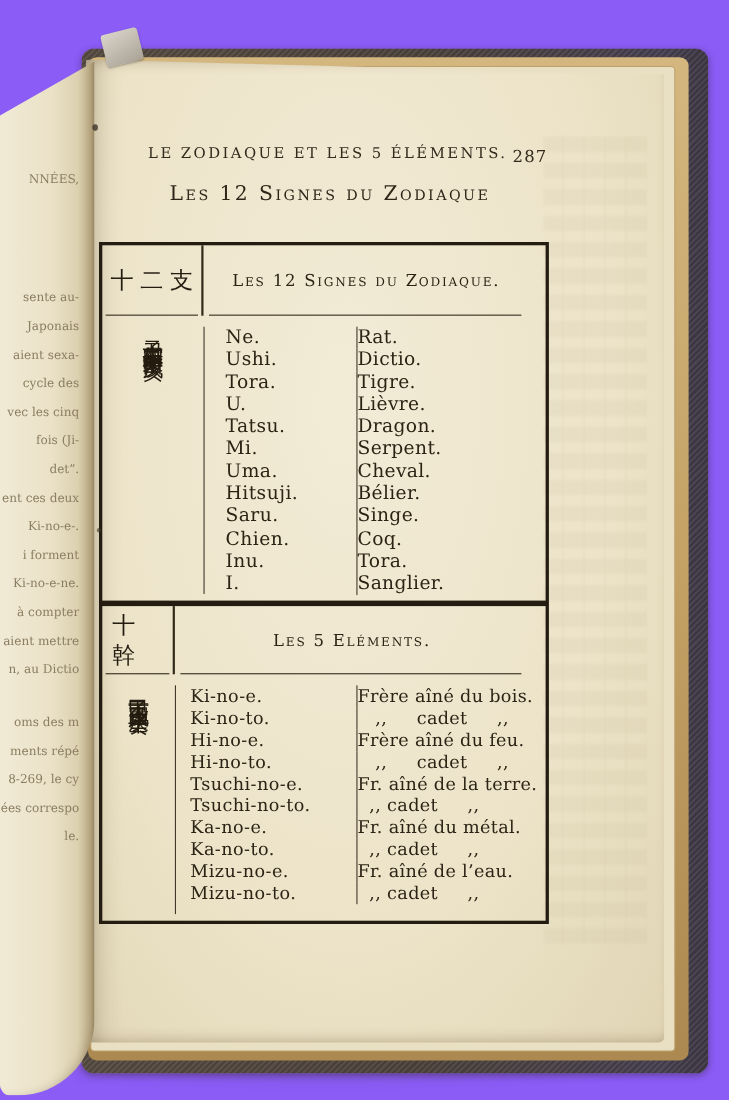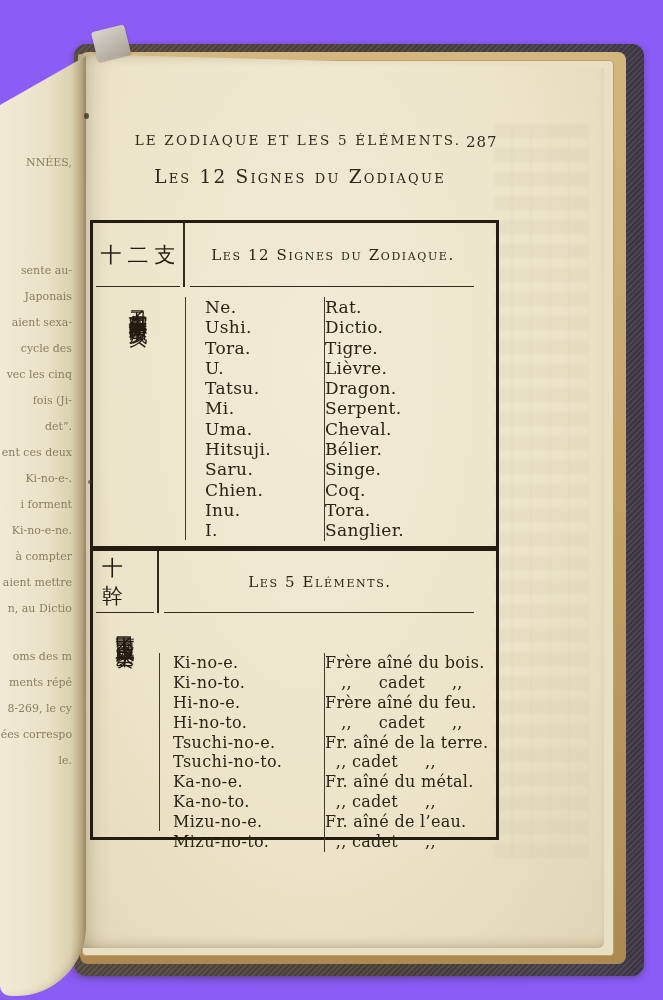--- a/index.html
+++ b/index.html
@@ -82,21 +82,21 @@
   .sec2 .sec-body{top:62px;}
 
   .cjk-col{position:absolute;top:8px;bottom:4px;display:flex;justify-content:center;}
   .sec1 .cjk-col{left:0;width:92px;}
   .sec2 .cjk-col{left:0;width:66px;}
   .cjk-vert{writing-mode:vertical-rl;text-orientation:upright;font-size:19px;
     letter-spacing:1.5px;color:#241c10;}
 
   .rows{position:absolute;right:4px;top:10px;bottom:6px;display:grid;border-left:1.5px solid #43382a;}
   .sec1 .rows{left:92px;grid-template-columns:138px 1fr;grid-auto-rows:20.3px;font-size:17px;}
-  .sec2 .rows{left:66px;grid-template-columns:164px 1fr;grid-auto-rows:19.9px;font-size:16px;margin-top:30px;}
+  .sec2 .rows{left:66px;grid-template-columns:164px 1fr;grid-auto-rows:19.9px;font-size:16px;}
   .row{display:contents;}
   .rom,.fr{line-height:inherit;}
   .sec1 .rows{line-height:20.3px;} .sec2 .rows{line-height:19.9px;}
   .rom{padding-left:19px;letter-spacing:.4px;}
   .sec2 .rom{padding-left:13px;}
   .fr{border-left:1.5px solid #43382a;letter-spacing:.3px;white-space:pre;}
   .sec2 .fr{padding-left:0;}
 </style>
 </head>
 <body>

